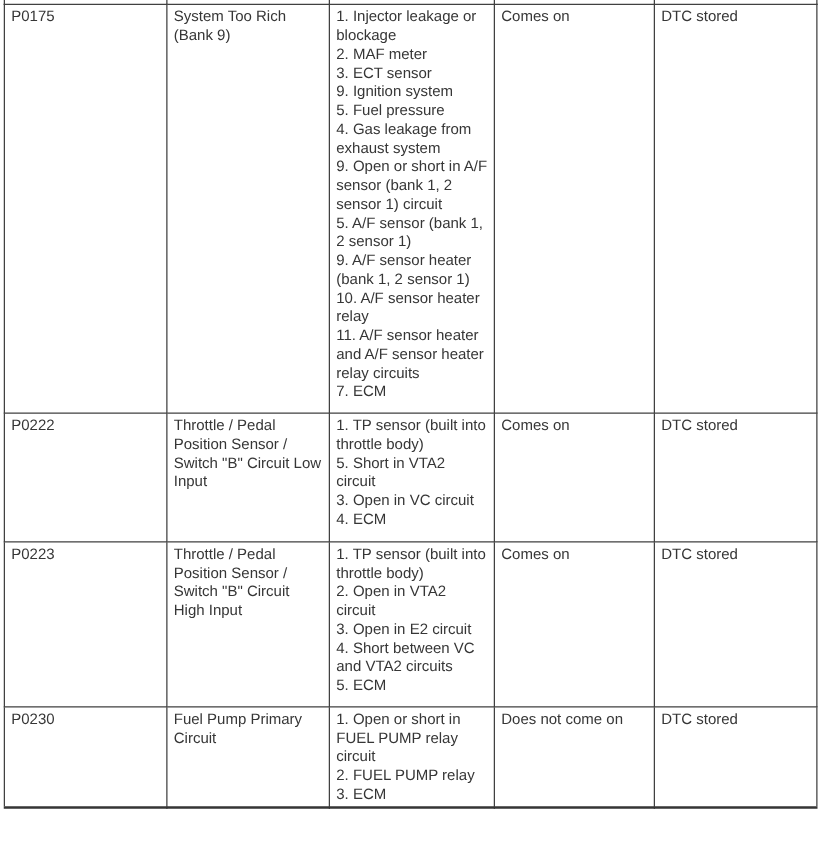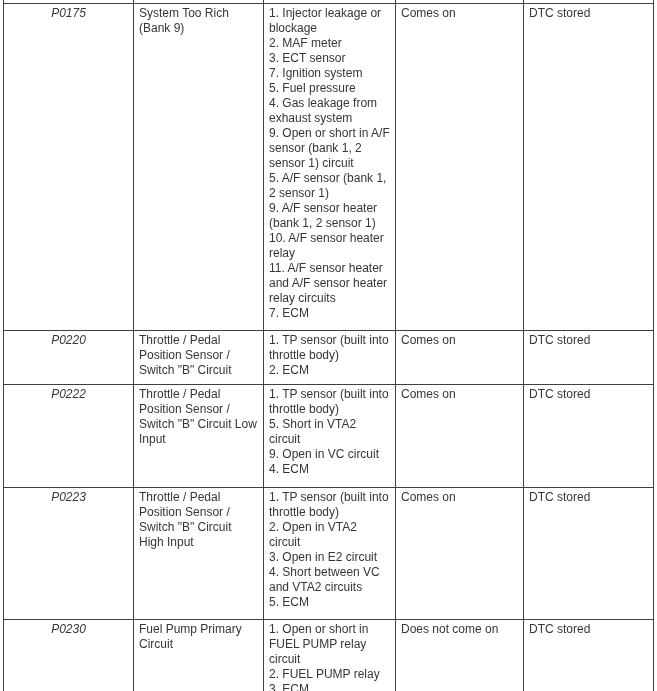--- a/index.html
+++ b/index.html
@@ -33,21 +33,21 @@
     border-bottom: 2px solid #353535;
   }
   table.dtc-table td {
     border: 1px solid #404040;
     vertical-align: top;
     padding: 2px 5px 0 5px;
     line-height: 15px;
     overflow: hidden;
     word-wrap: break-word;
   }
-  td.c-dtc  { text-align: center; font-style: italic; }
+  td.c-dtc  { text-align: left; }
   td.c-item, td.c-cause, td.c-mil, td.c-mem { text-align: left; }
   tr.r1 td { height: 324px; }
   tr.r2 td { height: 51px; }
   tr.r3 td { height: 100px; }
   tr.r4 td { height: 129px; }
   tr.r5 td { height: 77px; }
   .cause-line { margin: 0; padding: 0; }
 </style>
 </head>
 <body>
@@ -69,52 +69,42 @@
   </colgroup>
   <tbody>
 
     <tr class="r1">
       <td class="c-dtc">P0175</td>
       <td class="c-item">System Too Rich (Bank 9)</td>
       <td class="c-cause">
         <div class="cause-line">1. Injector leakage or blockage</div>
         <div class="cause-line">2. MAF meter</div>
         <div class="cause-line">3. ECT sensor</div>
-        <div class="cause-line">7. Ignition system</div>
+        <div class="cause-line">9. Ignition system</div>
         <div class="cause-line">5. Fuel pressure</div>
         <div class="cause-line">4. Gas leakage from exhaust system</div>
         <div class="cause-line">9. Open or short in A/F sensor (bank 1, 2 sensor 1) circuit</div>
         <div class="cause-line">5. A/F sensor (bank 1, 2 sensor 1)</div>
         <div class="cause-line">9. A/F sensor heater (bank 1, 2 sensor 1)</div>
         <div class="cause-line">10. A/F sensor heater relay</div>
         <div class="cause-line">11. A/F sensor heater and A/F sensor heater relay circuits</div>
         <div class="cause-line">7. ECM</div>
       </td>
       <td class="c-mil">Comes on</td>
       <td class="c-mem">DTC stored</td>
     </tr>
 
-    <tr class="r2">
-      <td class="c-dtc">P0220</td>
-      <td class="c-item">Throttle / Pedal Position Sensor / Switch "B" Circuit</td>
-      <td class="c-cause">
-        <div class="cause-line">1. TP sensor (built into throttle body)</div>
-        <div class="cause-line">2. ECM</div>
-      </td>
-      <td class="c-mil">Comes on</td>
-      <td class="c-mem">DTC stored</td>
-    </tr>
 
     <tr class="r3">
       <td class="c-dtc">P0222</td>
       <td class="c-item">Throttle / Pedal Position Sensor / Switch "B" Circuit Low Input</td>
       <td class="c-cause">
         <div class="cause-line">1. TP sensor (built into throttle body)</div>
         <div class="cause-line">5. Short in VTA2 circuit</div>
-        <div class="cause-line">9. Open in VC circuit</div>
+        <div class="cause-line">3. Open in VC circuit</div>
         <div class="cause-line">4. ECM</div>
       </td>
       <td class="c-mil">Comes on</td>
       <td class="c-mem">DTC stored</td>
     </tr>
 
     <tr class="r4">
       <td class="c-dtc">P0223</td>
       <td class="c-item">Throttle / Pedal Position Sensor / Switch "B" Circuit High Input</td>
       <td class="c-cause">

